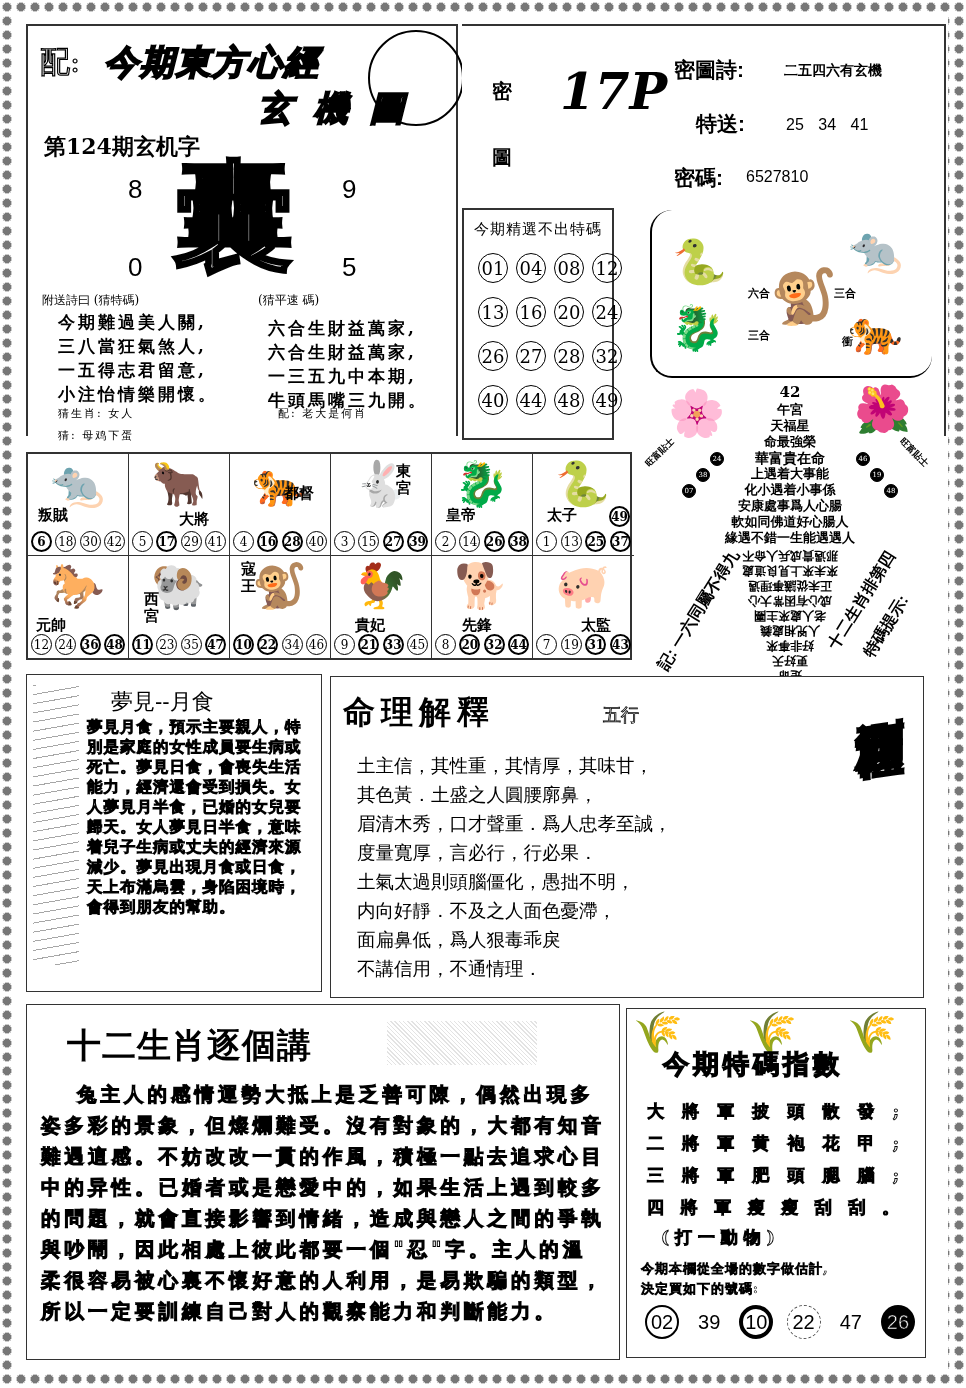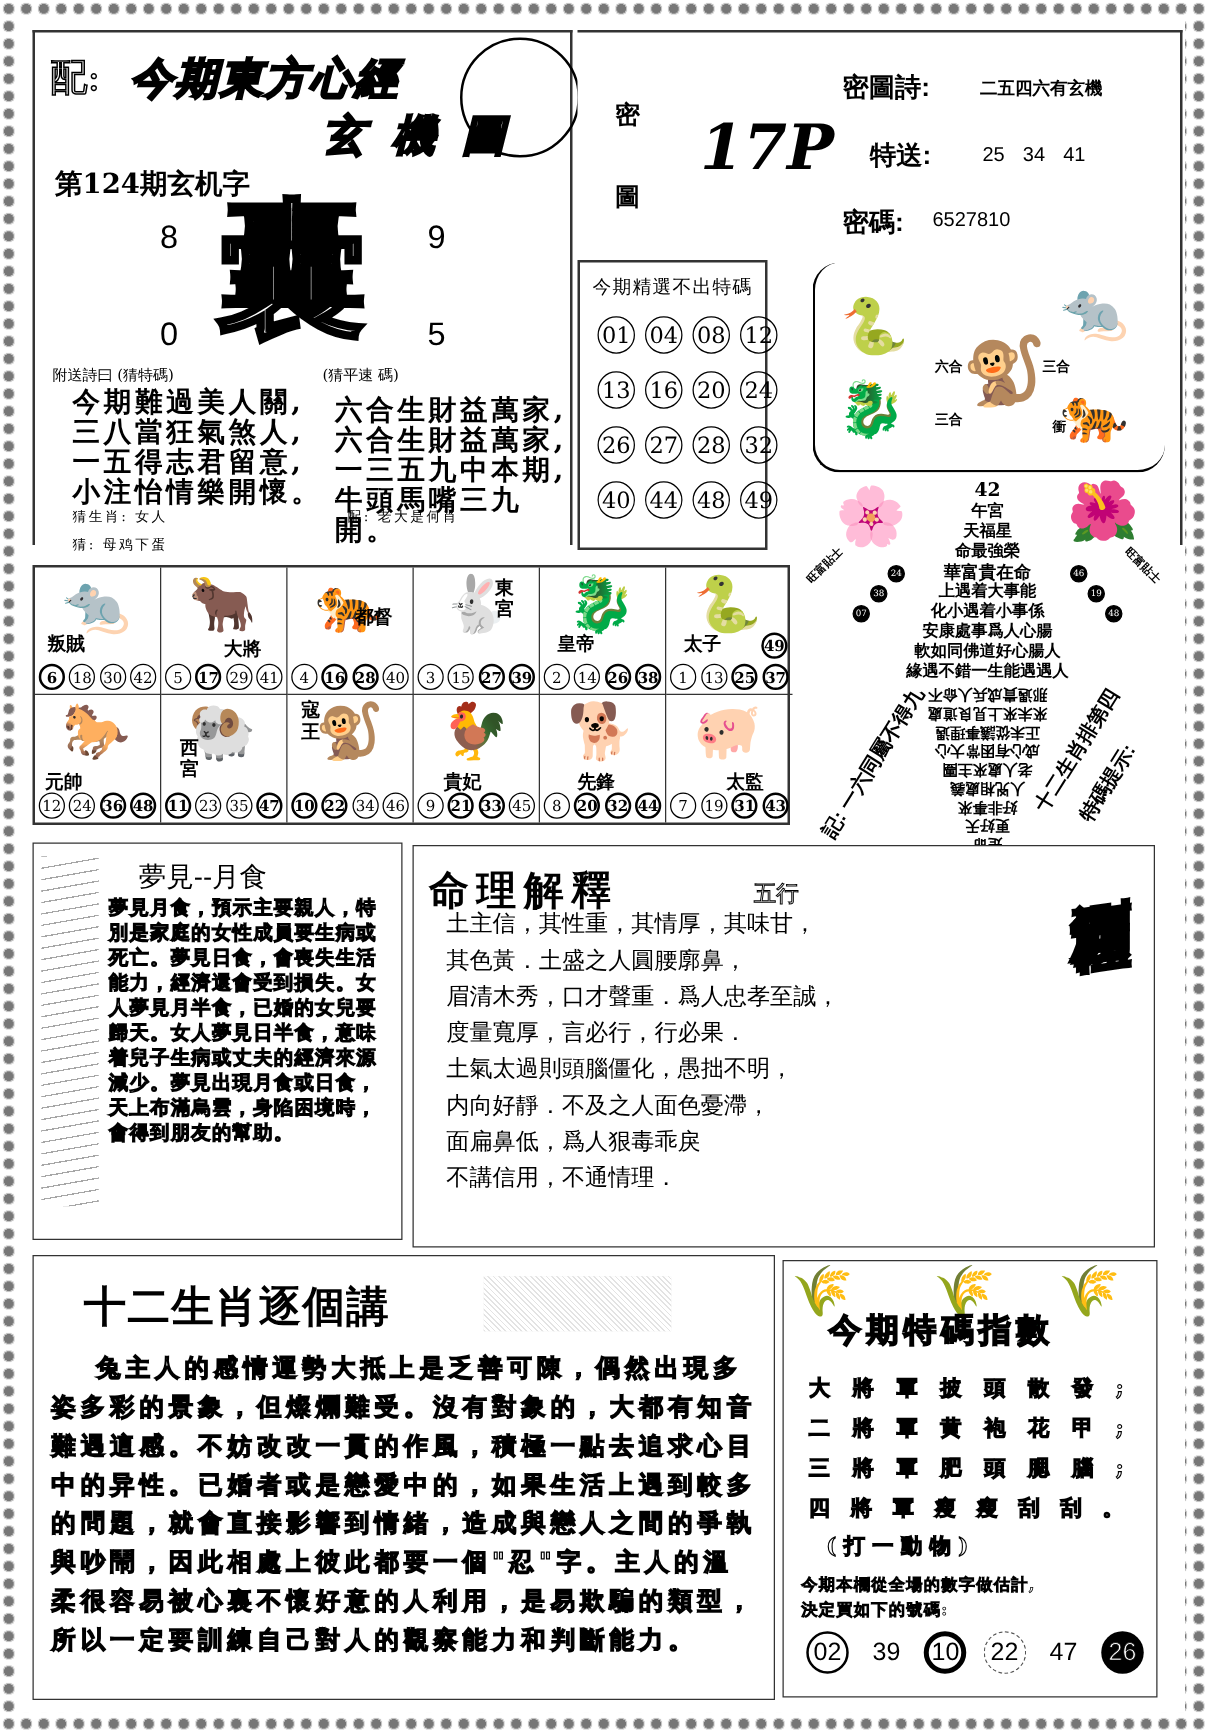--- a/index.html
+++ b/index.html
@@ -16,21 +16,21 @@
   
   .pei { font-family: "DejaVu Serif", serif; font-size: 30px; font-weight: normal; color: #fff;
          -webkit-text-stroke: 1.2px #000; }
   .fancy { font-family: "DejaVu Serif", serif; font-size: 34px; font-weight: bold; font-style: italic;
            color: #aaa; -webkit-text-stroke: 2px #000; letter-spacing: 2px; }
   .issue { font-family: "DejaVu Serif", serif; font-size: 22px; font-weight: bold; }
   .digit { font-family: "Liberation Sans", sans-serif; font-size: 26px; }
   .bigchar { font-family: "DejaVu Serif", serif; font-size: 120px; font-weight: bold; color: #fff;
              -webkit-text-stroke: 3px #000; line-height: 1; }
   .poem-head { font-family: "DejaVu Serif", serif; font-size: 12px; }
-  .poem { font-family: "DejaVu Serif", serif; font-size: 22px; font-weight: bold; line-height: 24px; letter-spacing: 3px; }
+  .poem { font-family: "DejaVu Serif", serif; font-size: 17px; font-weight: bold; line-height: 24px; letter-spacing: 3px; }
   .poem-sm { font-family: "DejaVu Serif", serif; font-size: 11px; letter-spacing: 2px; }
 
   
   .big-label { font-family: "Liberation Sans", sans-serif; font-size: 21px; font-weight: bold; }
   .val { font-family: "Liberation Sans", sans-serif; font-size: 16px; }
   .val-sm { font-family: "DejaVu Serif", serif; font-size: 14px; font-weight: bold; }
   .mitu-char { font-family: "DejaVu Serif", serif; font-size: 20px; font-weight: bold; }
   .scribble { font-family: "DejaVu Serif", serif; font-size: 50px; font-style: italic; font-weight: bold; }
 
   .circ { display: inline-flex; align-items: center; justify-content: center; border: 1.5px solid #000;
@@ -108,21 +108,21 @@
       <div>牛頭馬嘴三九開。</div>
     </div>
     <div class="abs poem-sm" style="left:30px;top:380px;">猜生肖: 女人</div>
     <div class="abs poem-sm" style="left:30px;top:402px;">猜: 母鸡下蛋</div>
     <div class="abs poem-sm" style="left:250px;top:380px;">配: 老大是何肖</div>
   </div>
 
   <div class="box" style="left:448px;top:10px;width:484px;height:412px;border-width:2px 2px 0 0;">
     <div class="abs mitu-char" style="left:30px;top:52px;">密</div>
     <div class="abs mitu-char" style="left:30px;top:118px;">圖</div>
-    <div class="abs scribble" style="left:98px;top:62px;">17P</div>
+    <div class="abs scribble" style="left:98px;top:36px;">17P</div>
     <div class="abs big-label" style="left:212px;top:30px;">密圖詩:</div>
     <div class="abs val-sm" style="left:322px;top:36px;">二五四六有玄機</div>
     <div class="abs big-label" style="left:234px;top:84px;">特送:</div>
     <div class="abs val" style="left:324px;top:90px;word-spacing:10px;">
       <span>25</span>
       <span>34</span>
       <span>41</span>
     </div>
     <div class="abs big-label" style="left:212px;top:138px;">密碼:</div>
     <div class="abs val" style="left:284px;top:142px;">6527810</div>
@@ -329,21 +329,21 @@
 
   <div class="box" style="left:12px;top:660px;width:296px;height:318px;border-width:1.5px;">
     <div class="abs" style="left:6px;top:10px;width:46px;height:280px;opacity:.35;background:repeating-linear-gradient(170deg,#000 0 1px,transparent 1px 9px);"></div>
     <div class="abs dream-title" style="left:84px;top:12px;">夢見--月食</div>
     <div class="abs dream-text" style="left:60px;top:42px;width:226px;">夢見月食，預示主要親人，特別是家庭的女性成員要生病或死亡。夢見日食，會喪失生活能力，經濟還會受到損失。女人夢見月半食，已婚的女兒要歸天。女人夢見日半食，意味着兒子生病或丈夫的經濟來源減少。夢見出現月食或日食，天上布滿烏雲，身陷困境時，會得到朋友的幫助。</div>
   </div>
 
   <div class="box" style="left:316px;top:662px;width:594px;height:322px;border-width:1.5px;">
     <div class="abs ml-title" style="left:12px;top:14px;">命理解釋</div>
     <div class="abs ml-sub" style="left:272px;top:26px;">五行</div>
-    <div id="ml-lines" class="abs ml-text" style="left:26px;top:49px;font-family:Liberation Mono, monospace;">
+    <div id="ml-lines" class="abs ml-text" style="left:26px;top:74px;">
         <div>土主信，其性重，其情厚，其味甘，</div>
         <div>其色黃．土盛之人圓腰廓鼻，</div>
         <div>眉清木秀，口才聲重．爲人忠孝至誠，</div>
         <div>度量寬厚，言必行，行必果．</div>
         <div>土氣太過則頭腦僵化，愚拙不明，</div>
         <div>内向好靜．不及之人面色憂滯，</div>
         <div>面扁鼻低，爲人狠毒乖戾</div>
         <div>不講信用，不通情理．</div>
       </div>
     <div class="sizhu" style="left:518px;top:18px;">四柱預測</div>

